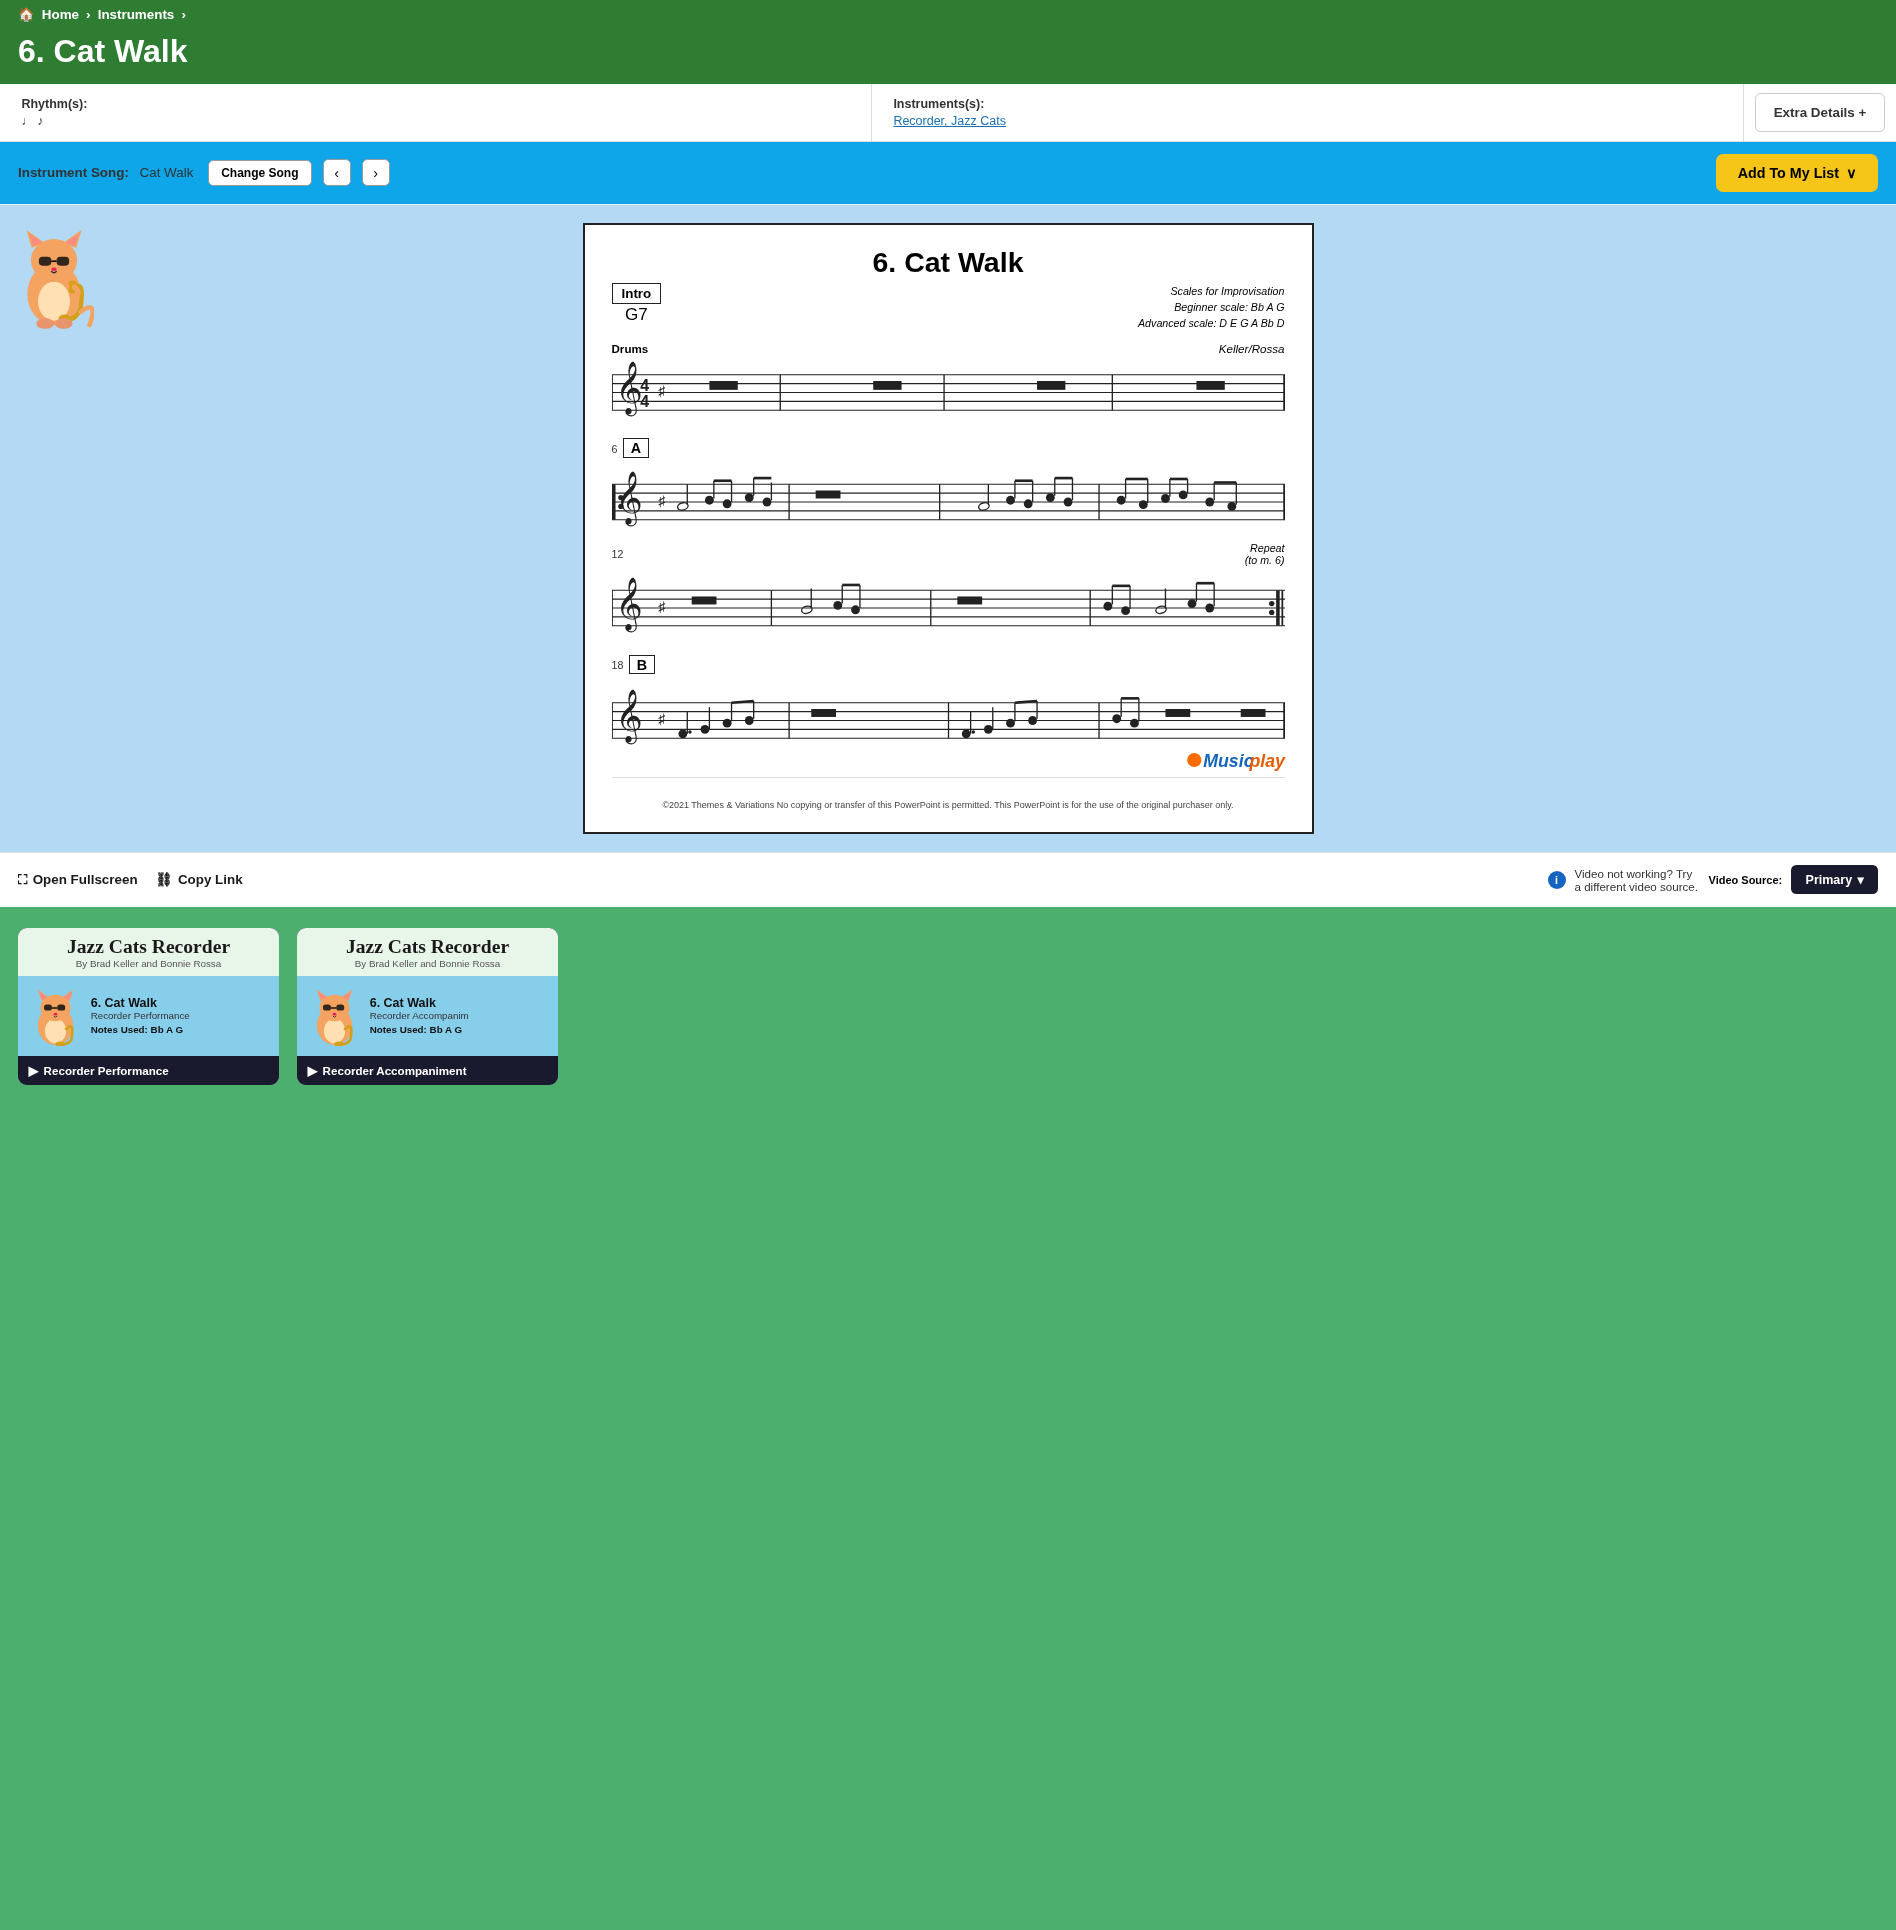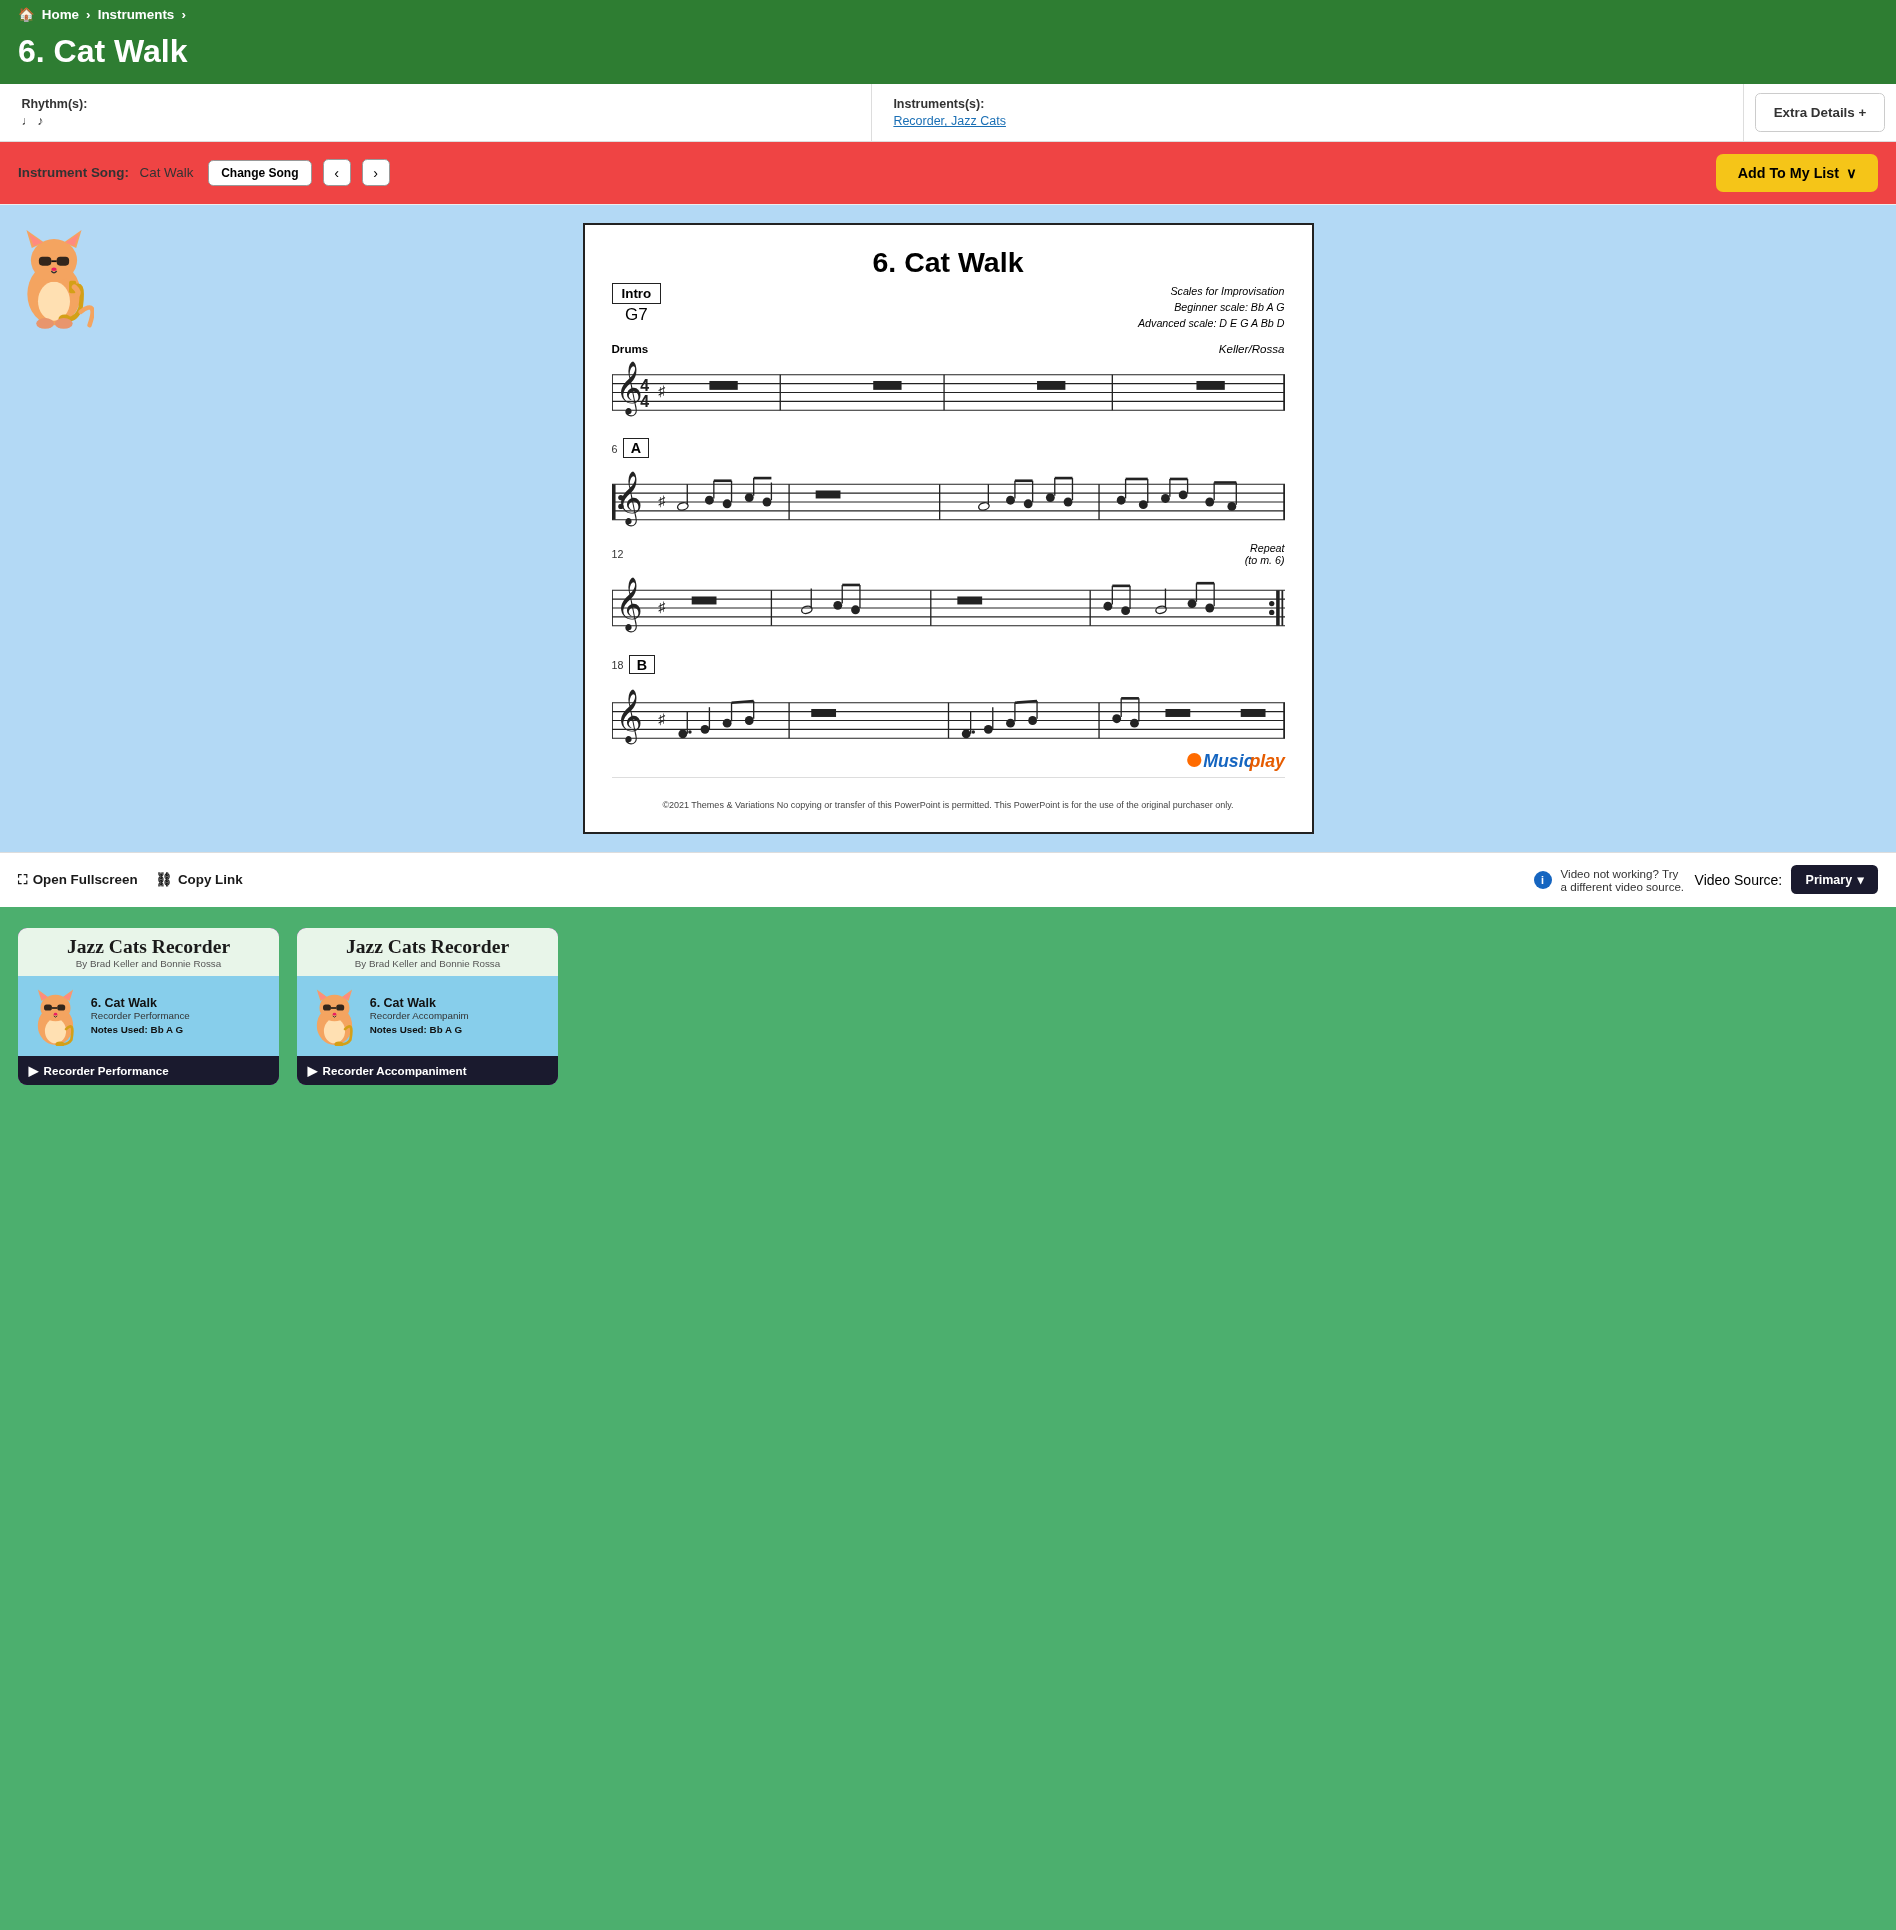--- a/index.html
+++ b/index.html
@@ -80,21 +80,21 @@
       margin: 7.1px 10.7px;
     }
 
     
     .toolbar-row {
       display: flex;
       align-items: center;
       padding: 12.5px 18px;
       border-bottom: 0.9px solid #eee;
       gap: 10.7px;
-      background: #ef4444;
+      background: #0ea5e9;
     }
     .toolbar-label {
       font-size: 13.4px;
       font-weight: 700;
       color: #333;
     }
     .song-title {
       font-size: 13.4px;
       color: #333;
       margin-right: 3.6px;
@@ -263,21 +263,21 @@
       background: #1565c0;
       border-radius: 50%;
       color: #fff;
       display: flex;
       align-items: center;
       justify-content: center;
       font-size: 10.7px;
       font-weight: 700;
     }
     .video-working-text { color: #333; max-width: 125px; font-size: 11.6px; }
-    .video-source-label { font-size: 14px; font-weight: 400; }
+    .video-source-label { font-size: 11px; font-weight: 700; }
     .video-source-select {
       background: #1a1a2e;
       color: #fff;
       border: none;
       border-radius: 5.3px;
       padding: 7.1px 14.3px;
       font-size: 12.5px;
       font-weight: 700;
       cursor: pointer;
       display: flex;

